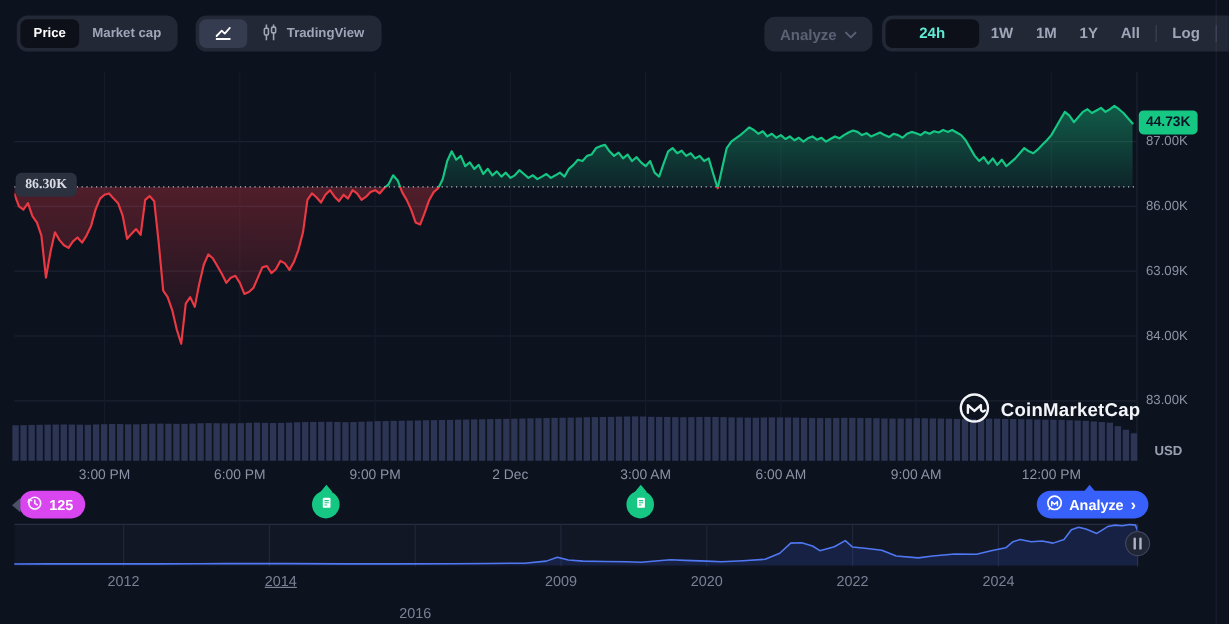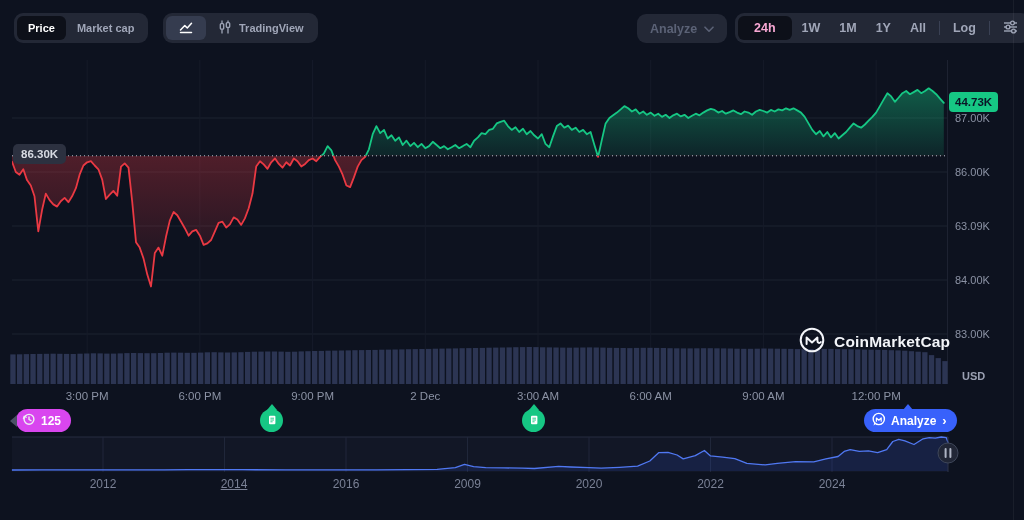--- a/index.html
+++ b/index.html
@@ -19,34 +19,34 @@
   #grp-price{left:14px;top:13px;}
   #grp-view{left:163px;top:13px;}
 
   #compare-btn{position:absolute;left:637px;top:14px;height:29px;background:#232836;
                border-radius:9px;display:flex;align-items:center;gap:7px;padding:0 13px;
                color:#5b6276;font-size:12.5px;font-weight:700;box-sizing:border-box;cursor:pointer;}
 
   #range-group{left:735px;top:13px;gap:1px;}
   .range-item{padding:0 9px;height:24px;border-radius:6px;font-size:12.5px;font-weight:700;
               color:#a0a6b8;display:flex;align-items:center;cursor:pointer;}
-  .range-item.active{background:#0d1019;color:#f9a8d4;padding:0 16px;}
+  .range-item.active{background:#0d1019;color:#5eead4;padding:0 28px;}
   .vdiv{width:1px;height:14px;background:#3a4154;margin:0 3px;}
 
   
   #y-labels{position:absolute;inset:0;pointer-events:none;}
   #y-labels span{position:absolute;left:955px;font-size:11px;color:#8b92a4;}
   #usd-label{position:absolute;left:962px;top:370px;font-size:11px;font-weight:700;color:#9aa0b2;text-align:center;}
   #x-labels{position:absolute;left:0;top:390px;width:100%;height:14px;pointer-events:none;}
   #x-labels span{position:absolute;top:0;transform:translateX(-50%);font-size:11.5px;color:#8b92a4;white-space:nowrap;}
   #year-labels{position:absolute;left:0;top:477px;width:100%;height:14px;pointer-events:none;}
   #year-labels span{position:absolute;top:0;transform:translateX(-50%);font-size:12px;color:#7a8195;}
 
   #open-pill{position:absolute;left:13px;top:144px;background:#2c3140;border-radius:5px;
-             padding:4px 8px;font-size:11.5px;font-weight:700;color:#d8dbe3;}
+             padding:4px 8px;font-size:11.5px;font-weight:700;color:#d8dbe3;font-family:Liberation Serif, serif;}
   #price-badge{position:absolute;left:949px;top:92px;background:#16c784;border-radius:4px;
                padding:4px 6px;font-size:11.5px;font-weight:700;color:#0a1426;}
 
   
   #watermark{position:absolute;left:799px;top:327px;display:flex;align-items:center;gap:9px;}
   #watermark .wm-text{font-size:15.5px;font-weight:700;color:#f3f5f9;letter-spacing:.2px;}
 
   
   #history-pill{position:absolute;left:16px;top:409px;height:23px;background:#d946ef;
                 border-radius:12px;display:flex;align-items:center;gap:5px;padding:0 10px 0 6px;
@@ -343,21 +343,21 @@
       <span style="left: 312.568px;">9:00 PM</span>
       <span style="left: 425.281px;">2 Dec</span>
       <span style="left: 537.994px;">3:00 AM</span>
       <span style="left: 650.707px;">6:00 AM</span>
       <span style="left: 763.42px;">9:00 AM</span>
       <span style="left: 876.133px;">12:00 PM</span>
     </div>
   <div id="year-labels">
       <span style="left: 103px;">2012</span>
       <span style="left: 234px; text-decoration: underline;">2014</span>
-      <span style="left: 346px;">2016</span>
+      <span style="left: 346px; margin-top: 27px;">2016</span>
       <span style="left: 467.5px;">2009</span>
       <span style="left: 589px;">2020</span>
       <span style="left: 710.5px;">2022</span>
       <span style="left: 832px;">2024</span>
     </div>
 
   <div id="open-pill">86.30K</div>
   <div id="price-badge">44.73K</div>
 
   <div id="watermark">

